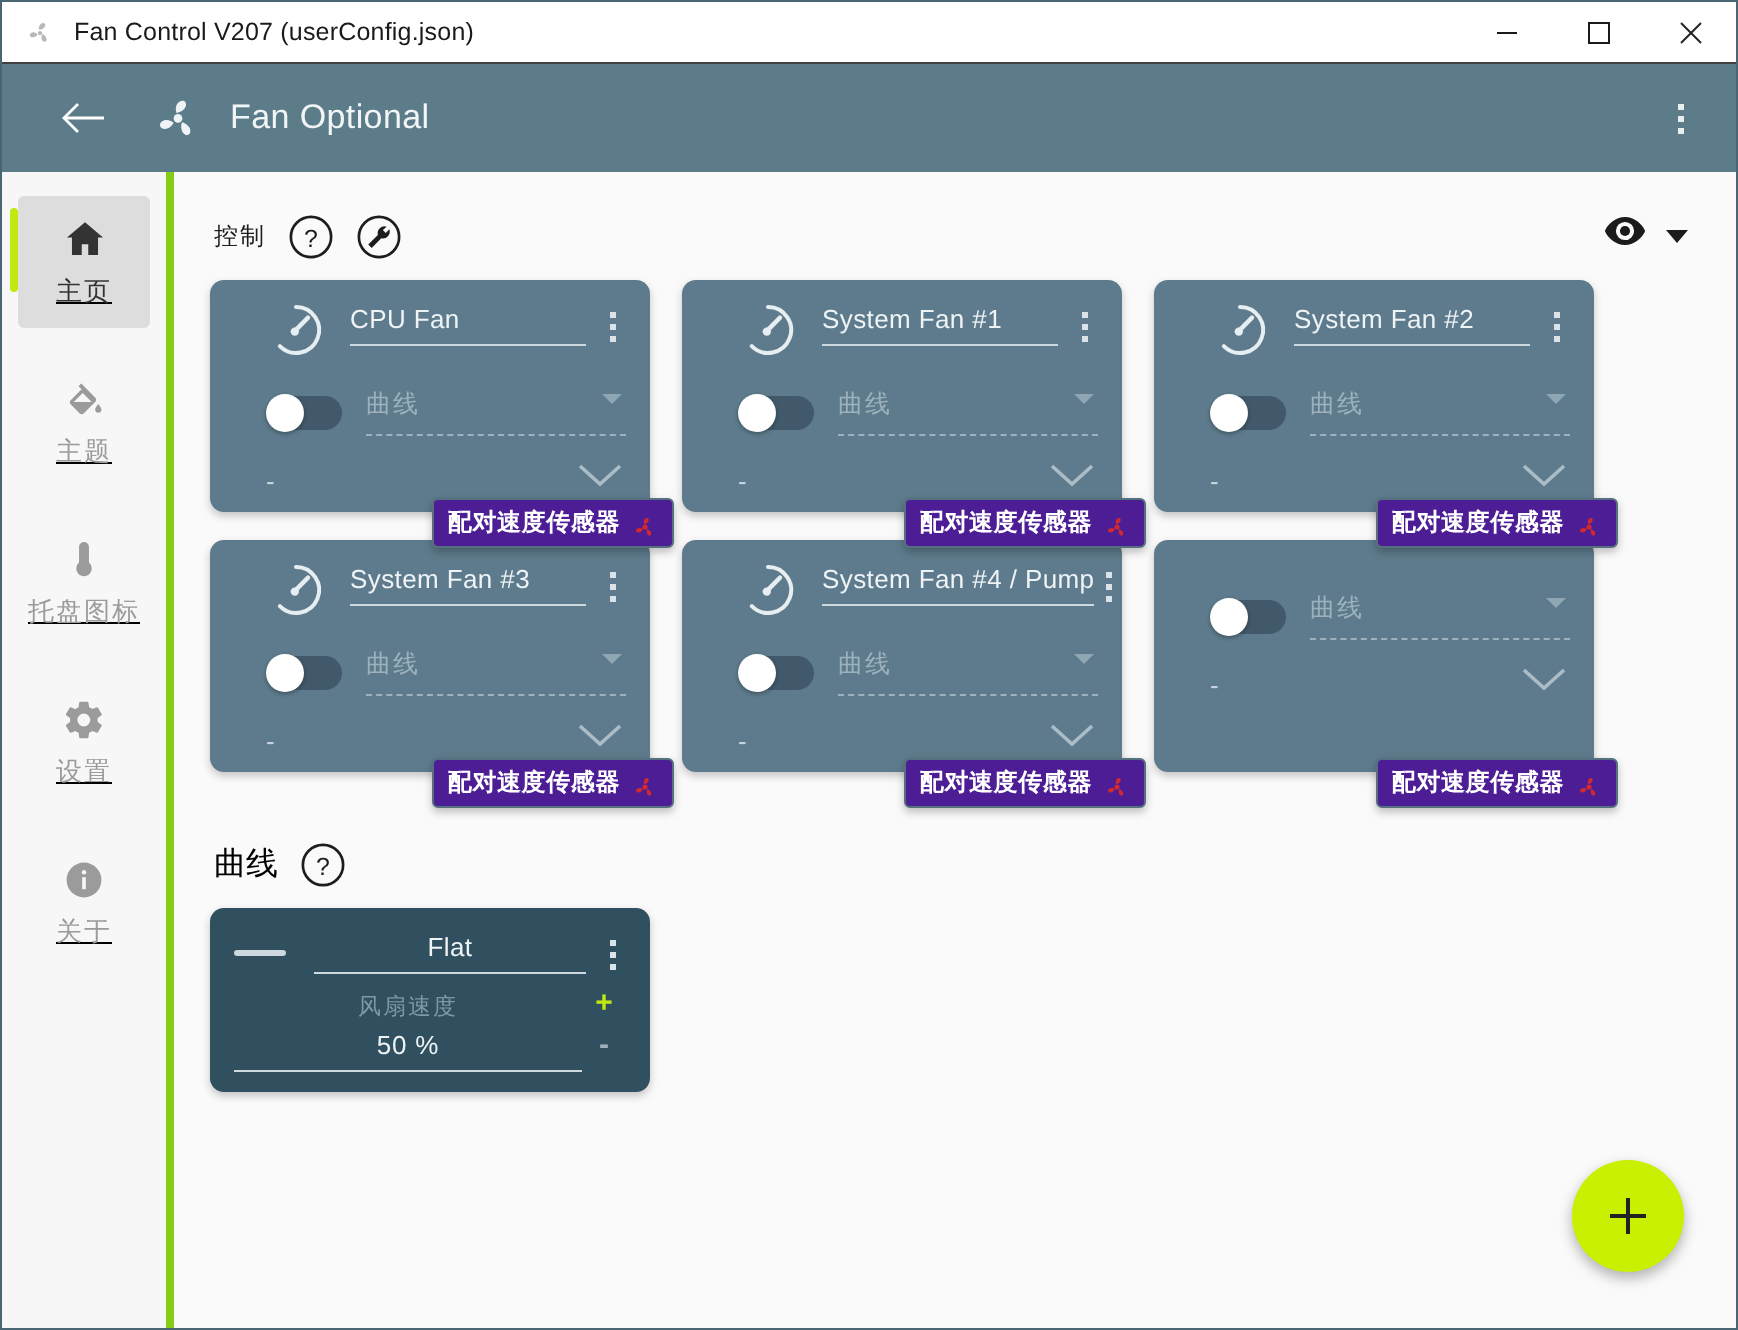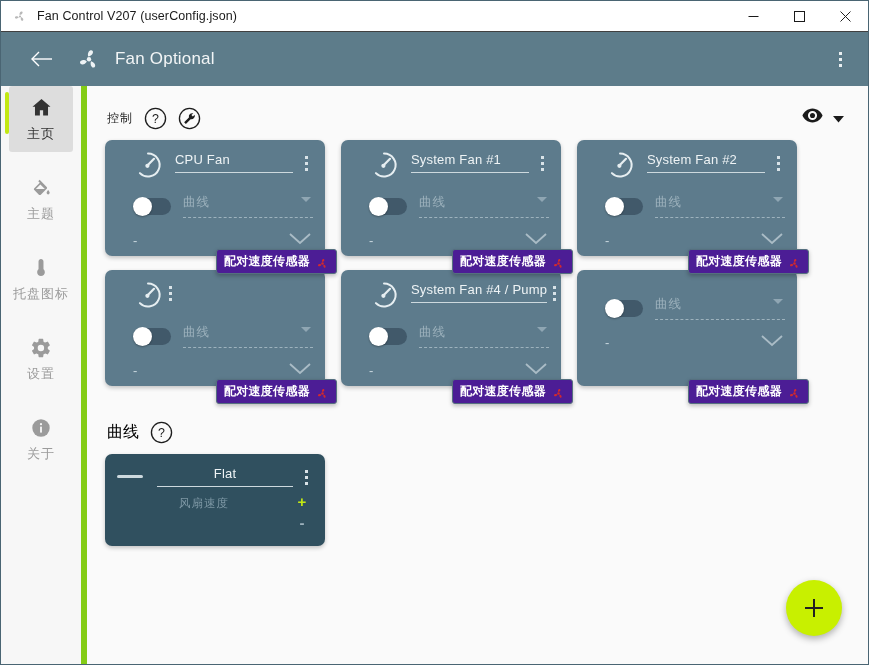--- a/index.html
+++ b/index.html
@@ -77,22 +77,24 @@
     width: 3px; height: 3px; background: #e9eff1; display: block;
   }
 
   
   .body { display: flex; height: calc(665px - 31px - 54px - 2px); }
 
   
   .sidebar {
     width: 86px;
     background: #f7f7f7;
-    border-right: 6px solid #84cc16;
+    border-right: 4px solid #84cc16;
+    padding-top: 12px;
     flex: 0 0 86px;
+    text-decoration: underline;
   }
   .nav-item {
     position: relative;
     height: 66px;
     margin: 0 8px 14px 8px;
     border-radius: 3px;
     display: flex; flex-direction: column;
     align-items: center; justify-content: center;
     gap: 5px;
     color: #9b9b9b;
@@ -596,20 +598,23 @@
 
         <div class="fan-card">
           <div class="fc-row1">
             <span class="fc-gauge">
               <svg width="30" height="30" viewBox="0 0 30 30">
                 <path d="M15 3.5a11.5 11.5 0 1 1-8.1 19.6" fill="none" stroke="#e6eef1" stroke-width="2" stroke-linecap="round"></path>
                 <path d="M21 8.8 14.6 15.3" stroke="#e6eef1" stroke-width="2.2" stroke-linecap="round"></path>
                 <circle cx="14.4" cy="15.8" r="2.1" fill="#e6eef1"></circle>
               </svg>
             </span>
+            <div class="fc-name-wrap">
+              <div class="fc-name">System Fan #3</div>
+            </div>
             <span class="fc-kebab">
                 <i></i>
                 <i></i>
                 <i></i>
               </span>
           </div>
           <div class="fc-row2">
             <span class="toggle">
                 <span class="knob"></span>
               </span>
@@ -749,20 +754,21 @@
           </div>
           <span class="cc-kebab">
               <i></i>
               <i></i>
               <i></i>
             </span>
         </div>
         <div class="cc-row2">
           <div class="cc-field">
             <div class="cc-field-label">风扇速度</div>
+            <div class="cc-field-value">50 %</div>
           </div>
           <div class="cc-stepper">
             <span class="cc-plus">+</span>
             <span class="cc-minus">-</span>
           </div>
         </div>
       </div>
 
       <div class="fab">
         <svg width="22" height="22" viewBox="0 0 22 22">

